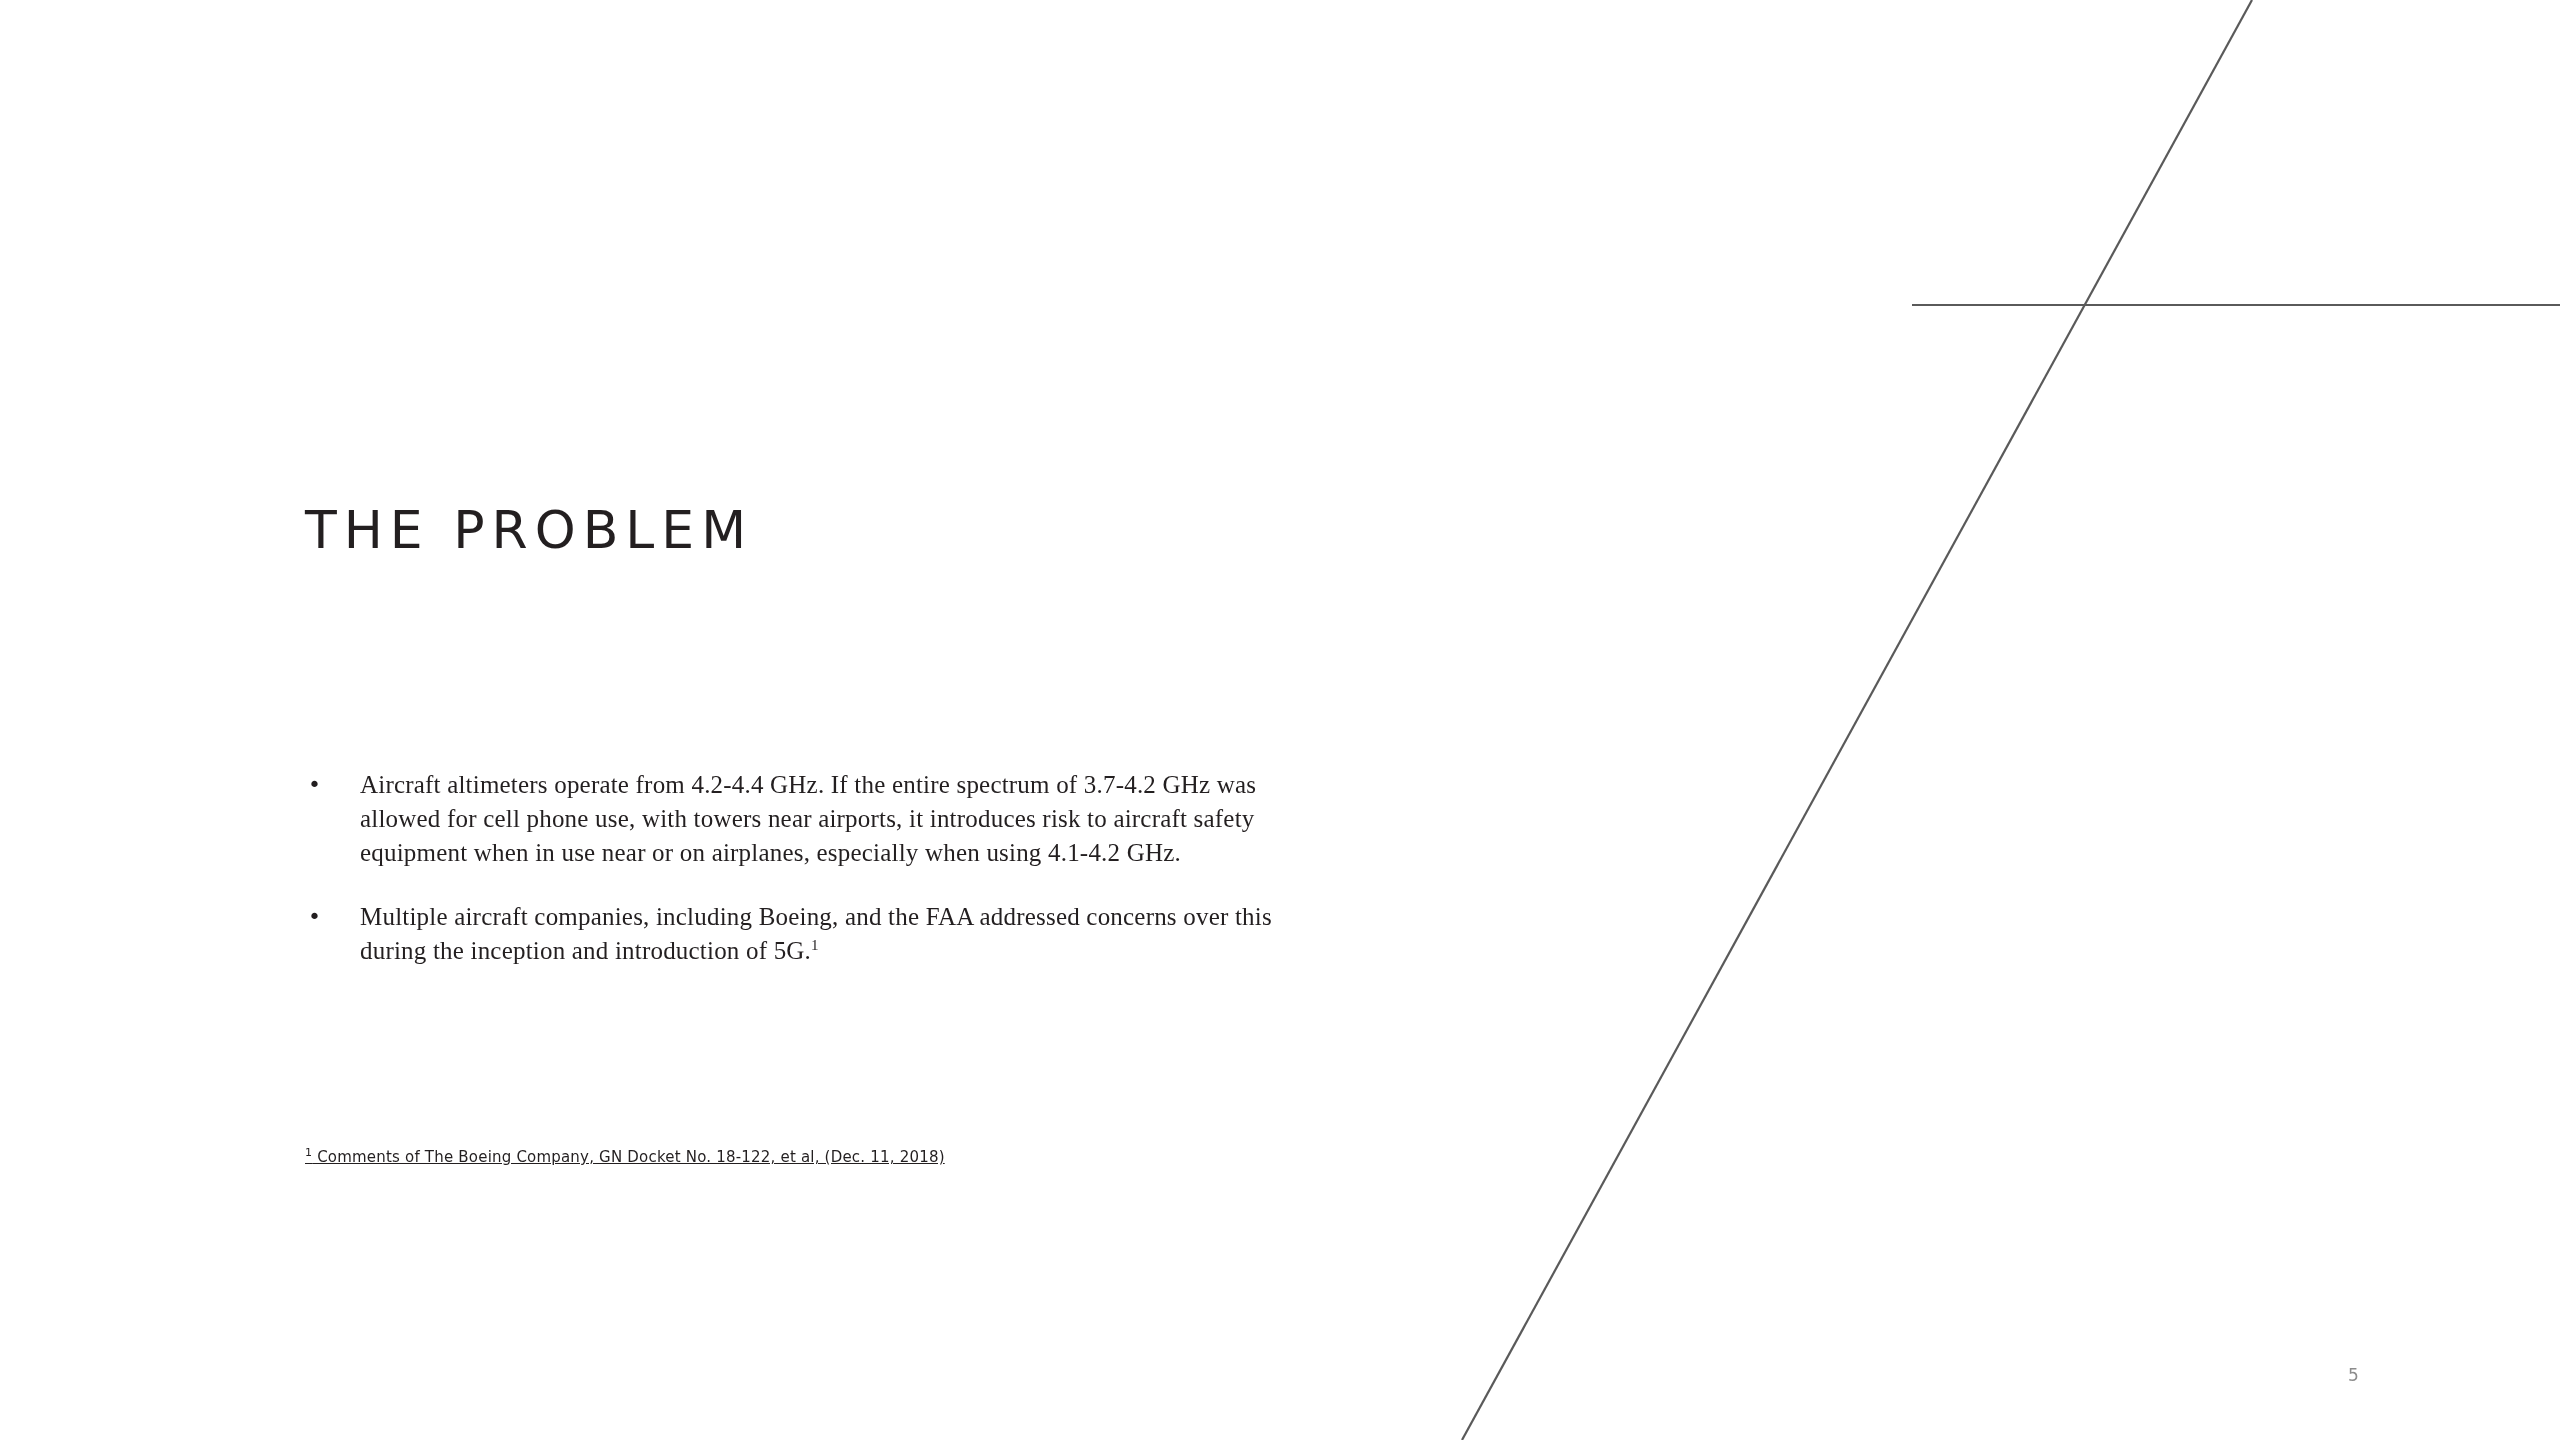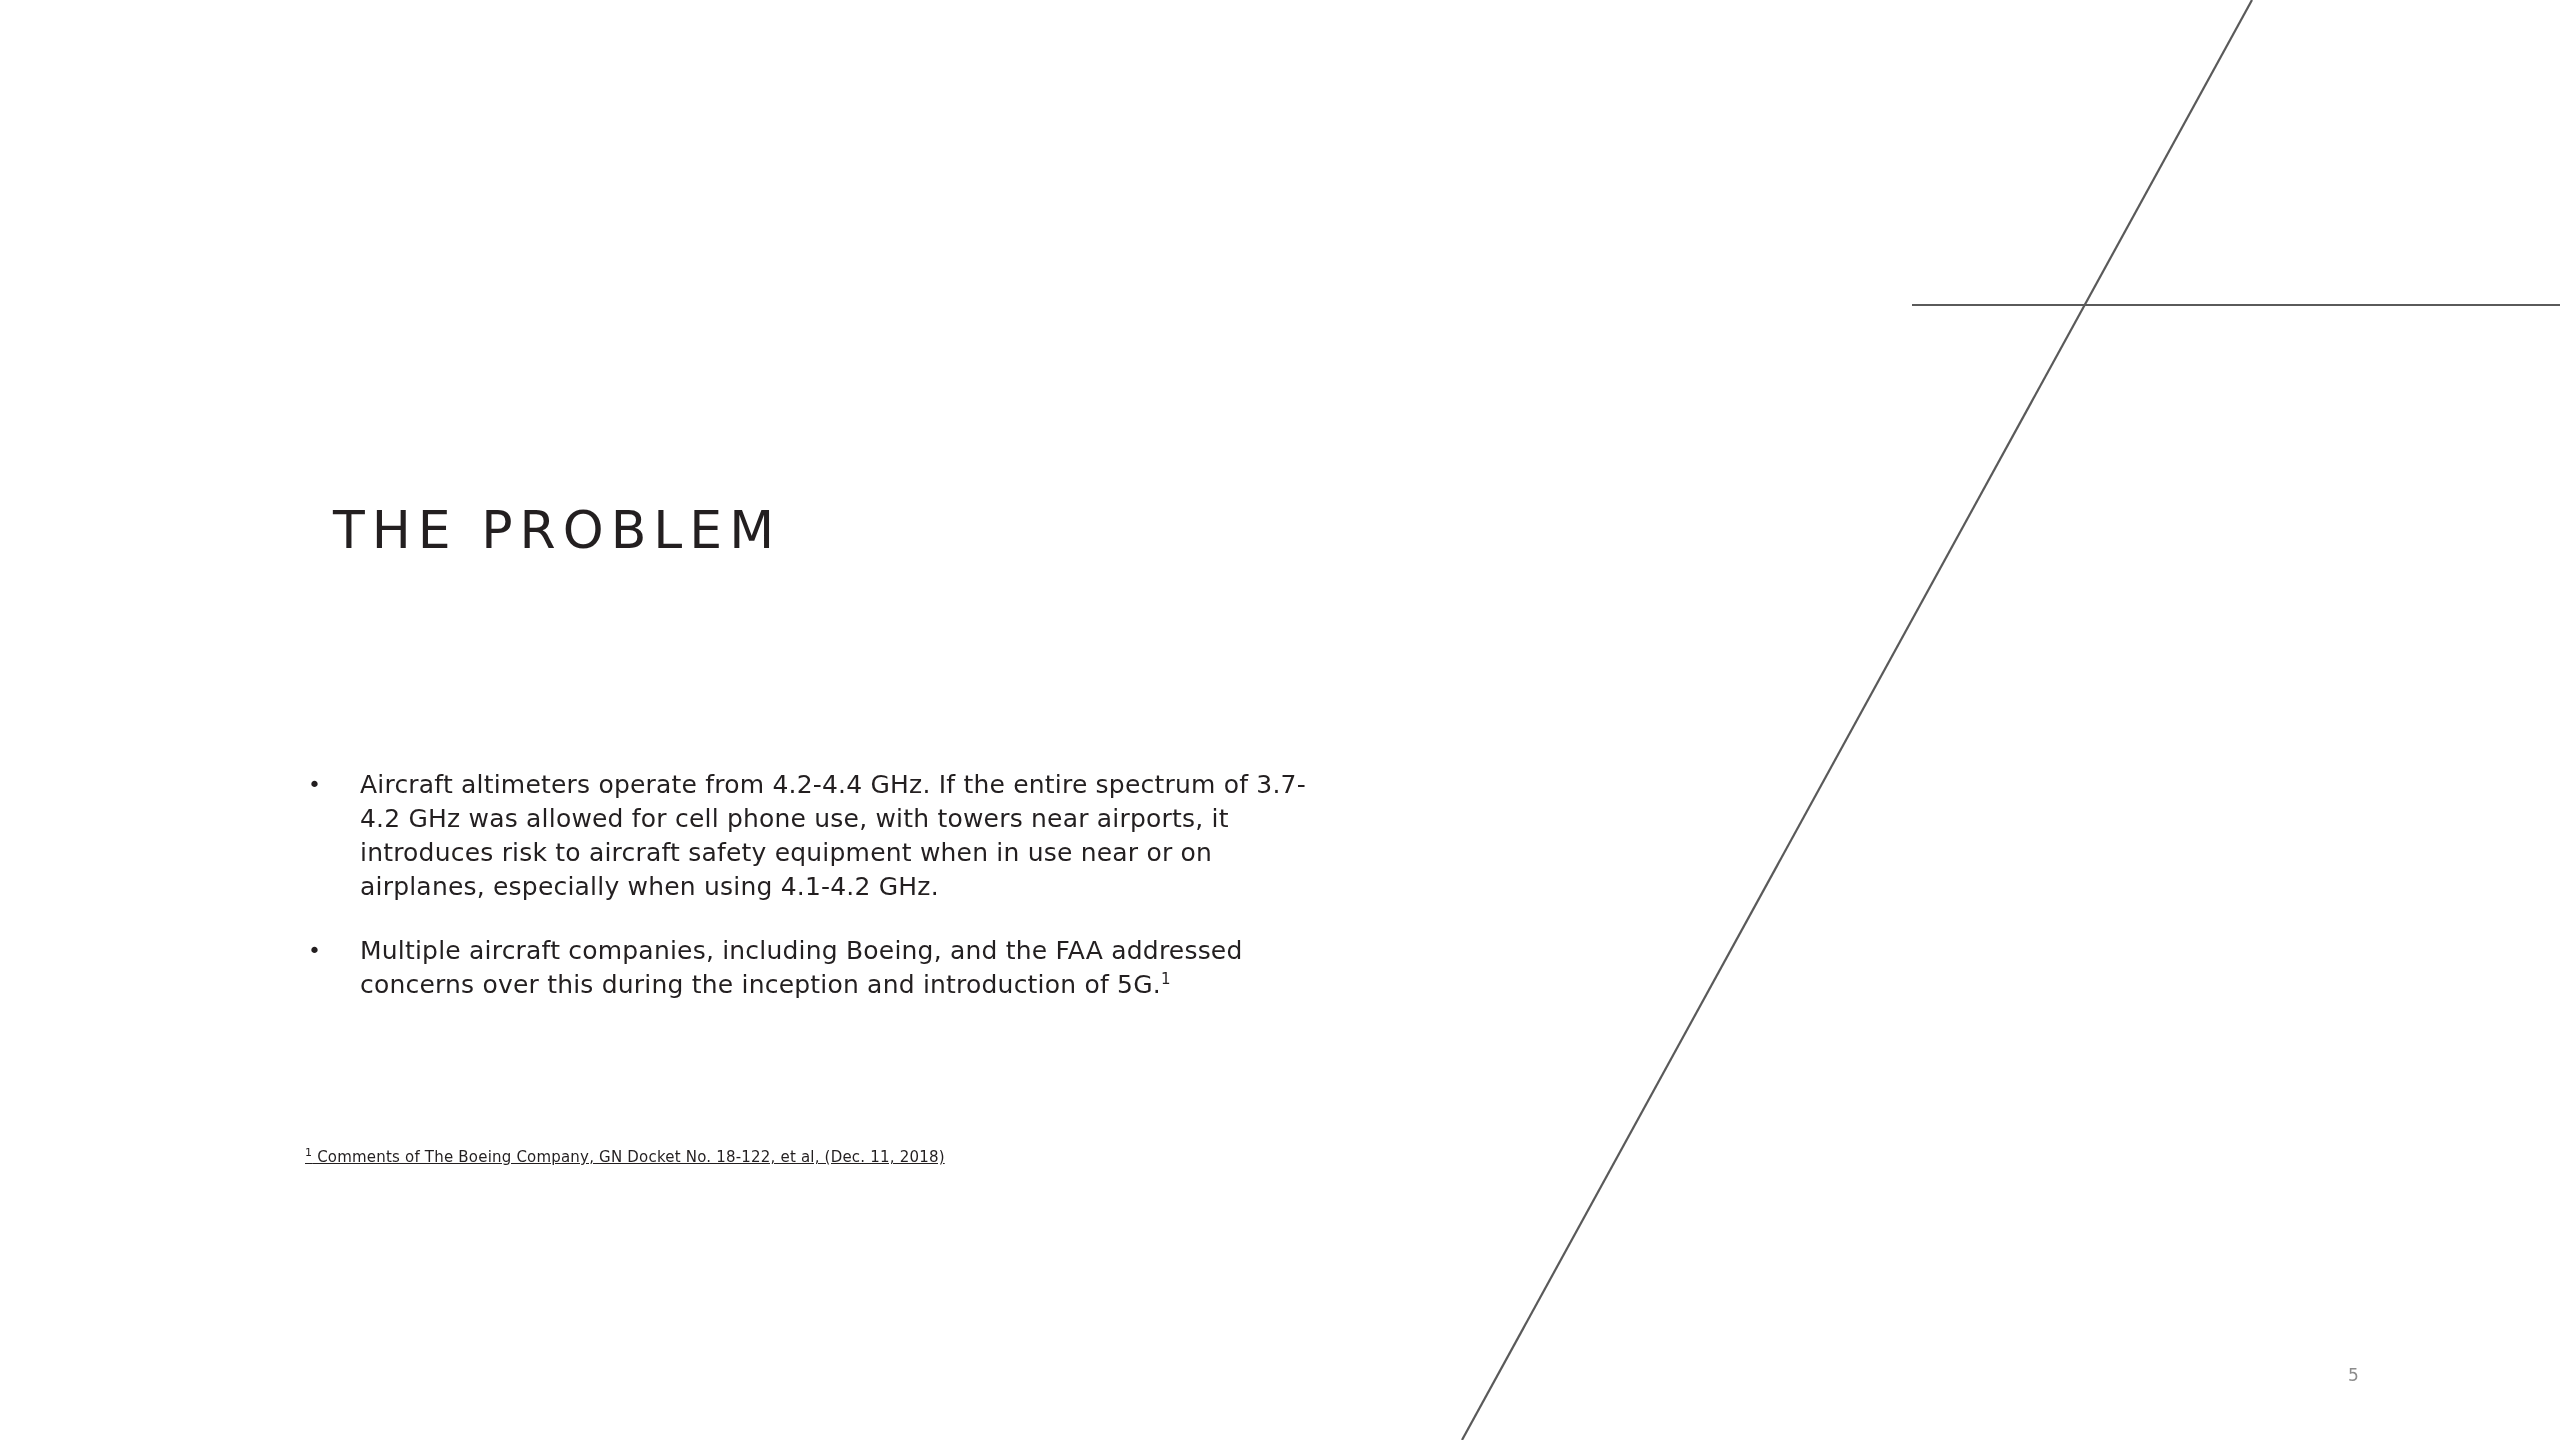--- a/index.html
+++ b/index.html
@@ -32,21 +32,20 @@
   
   .slide-title {
     position: absolute;
     left: 305px;
     top: 500px;
     font-size: 52px;
     font-weight: 400;
     letter-spacing: 7px;
     color: #231f20;
     white-space: nowrap;
-    margin-left: 28px;
   }
   
   .bullets {
     position: absolute;
     left: 300px;
     top: 768px;
     width: 1030px;
   }
   .bullet-item {
     display: flex;
@@ -62,20 +61,21 @@
     text-align: left;
     padding-left: 8px;
     box-sizing: border-box;
   }
   .bullet-text {
     flex: 1 1 auto;
     font-size: 25px;
     line-height: 34px;
     letter-spacing: 0.2px;
     color: #231f20;
+    font-family: Liberation Serif, serif;
   }
   .bullet-text sup {
     font-size: 15px;
     vertical-align: super;
     line-height: 0;
   }
   
   .footnote {
     position: absolute;
     left: 305px;

